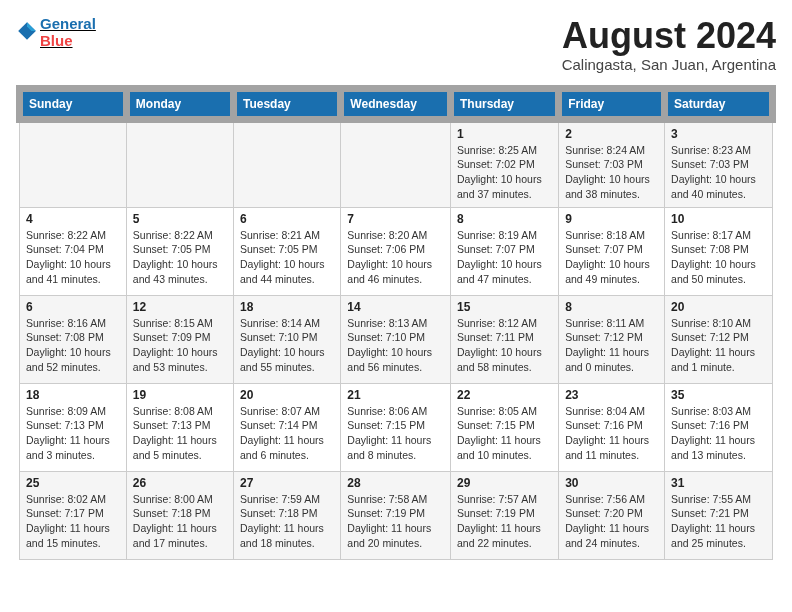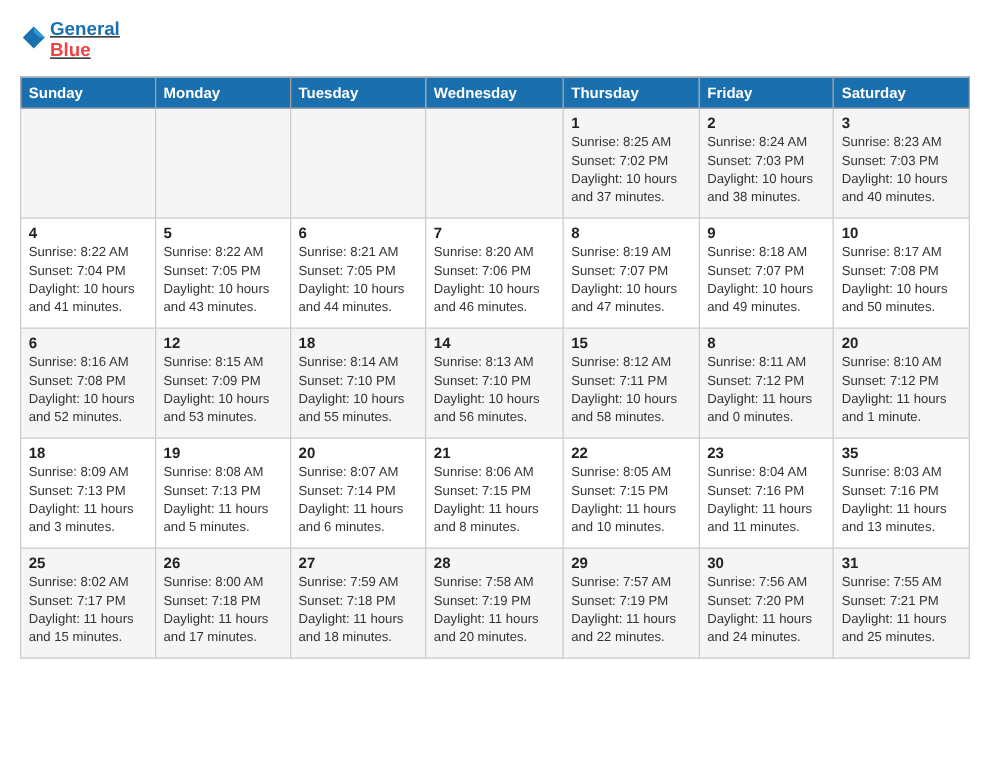--- a/index.html
+++ b/index.html
@@ -53,21 +53,21 @@
       border-collapse: collapse;
       font-size: 11px;
     }
     thead tr th {
       background: #1a6faf;
       color: #fff;
       text-align: left;
       padding: 5px 6px;
       font-size: 12px;
       font-weight: bold;
-      border: 1px solid #a3a3a3;
+      border: 7px solid #a3a3a3;
     }
     tbody tr td {
       border: 1px solid #ccc;
       vertical-align: top;
       padding: 4px 6px;
       width: 113px;
       min-height: 80px;
       height: 88px;
       background: #fff;
     }
@@ -103,20 +103,22 @@
         <polygon points="20,4 36,20 20,36 4,20" fill="#1a6faf"></polygon>
         <polygon points="20,4 36,20 28,20 20,12" fill="#2a9fd6"></polygon>
       </svg>
     </div>
     <div class="logo-text">
       <span>General</span><br>
       <span style="color:#ef4444">Blue</span>
     </div>
   </div>
   <div class="title-block">
+    <div class="month-title">August 2024</div>
+    <div class="subtitle">Calingasta, San Juan, Argentina</div>
   </div>
 </div>
 
 <table>
   <thead>
     <tr>
     <th>Sunday</th>
         <th>Monday</th>
         <th>Tuesday</th>
         <th>Wednesday</th>

